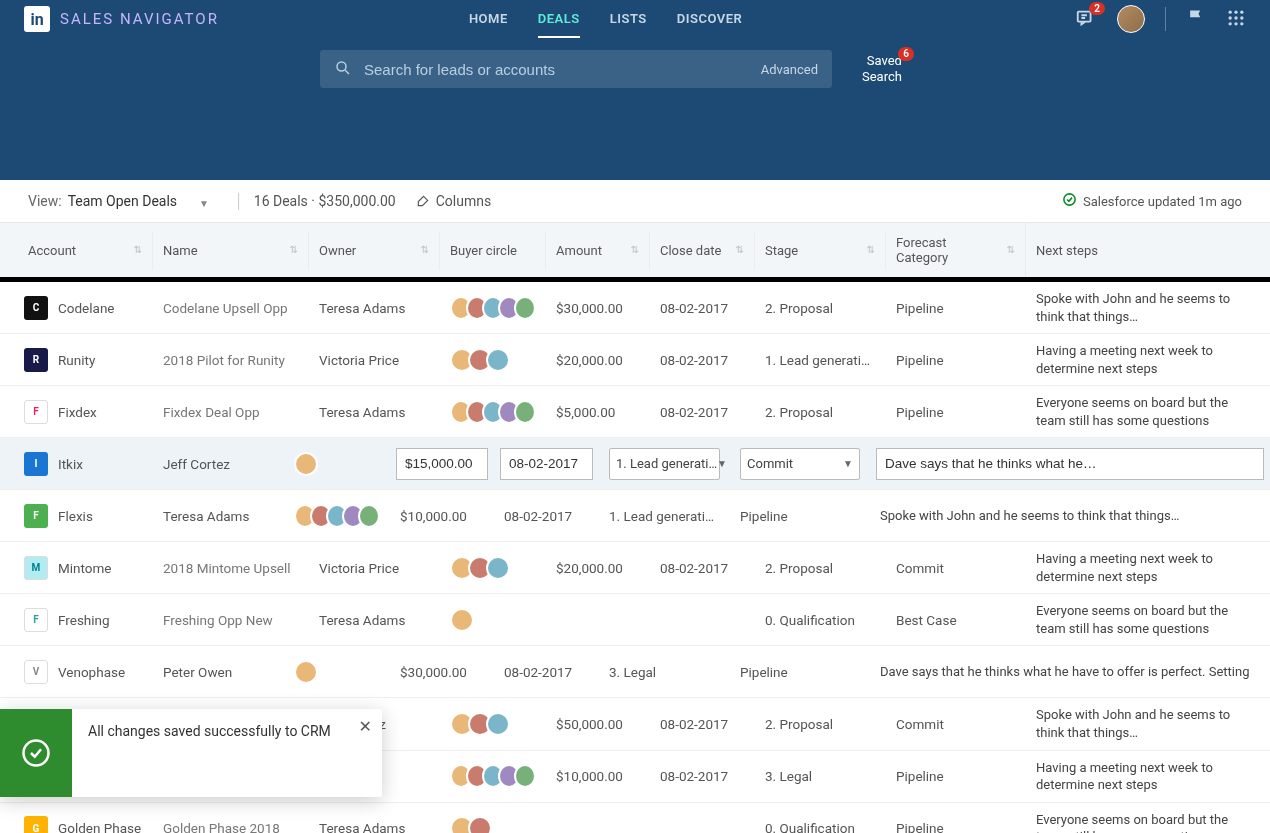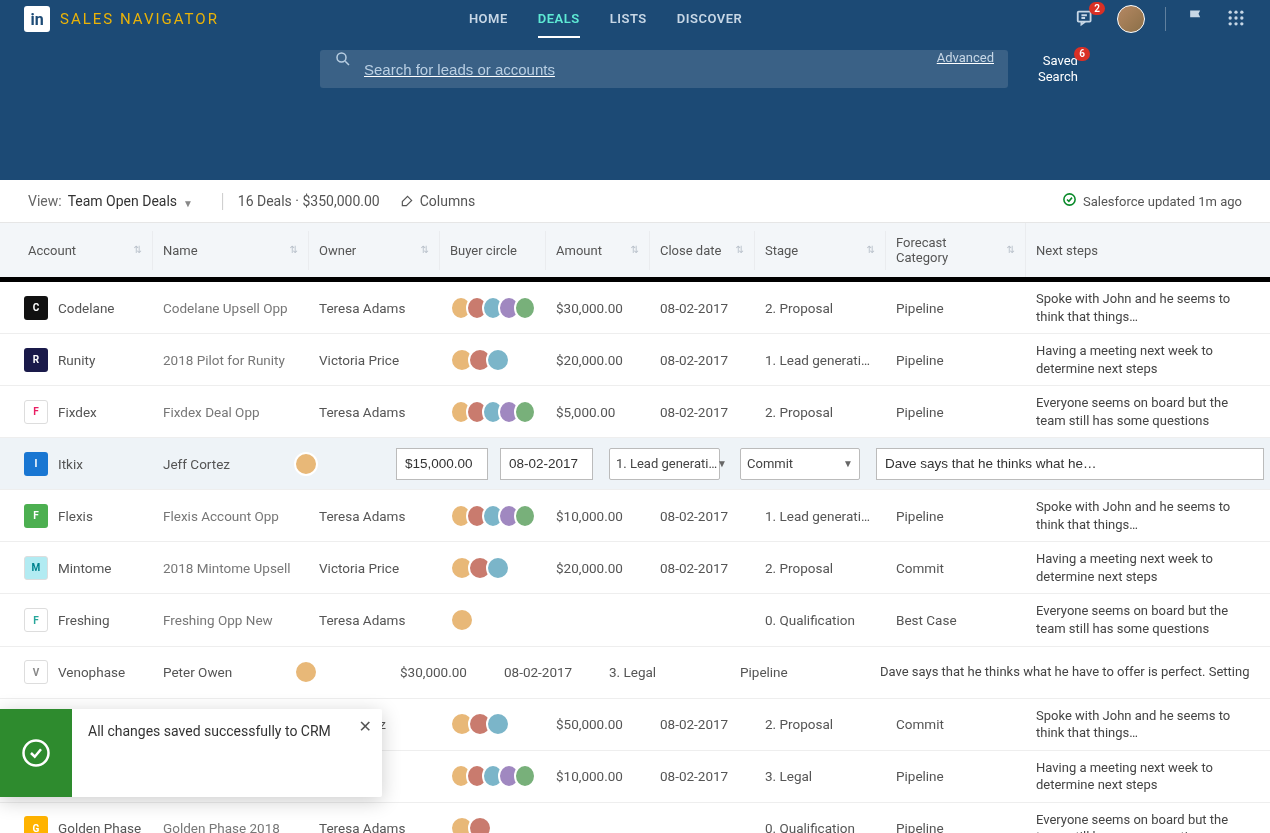--- a/index.html
+++ b/index.html
@@ -1,42 +1,42 @@
 <!DOCTYPE html>
 <html><head>
 <meta charset="utf-8">
 <style>
 * { box-sizing: border-box; margin: 0; padding: 0; }
 body { font-family: -apple-system, BlinkMacSystemFont, "Segoe UI", Roboto, Helvetica, Arial, sans-serif; font-size: 14px; color: #333; background: #fff; width: 1270px; }
 .header { background: #1c4a75; color: #fff; }
 .topbar { display: flex; align-items: center; padding: 0 24px; height: 38px; }
 .logo-wrap { display: flex; align-items: center; gap: 10px; margin-right: 60px; }
 .logo-icon { width: 26px; height: 26px; background: #fff; border-radius: 3px; display: inline-flex; align-items: center; justify-content: center; color: #1c4a75; font-weight: 700; font-size: 16px; }
-.logo-text { font-size: 15px; letter-spacing: 2px; font-weight: 400; color: #eab308; }
+.logo-text { font-size: 15px; letter-spacing: 2px; font-weight: 400; color: #c4b5fd; }
 .nav { display: flex; gap: 30px; margin-left: 190px; }
 .nav-item { color: #c7d7e6; font-size: 13px; font-weight: 600; letter-spacing: 0.5px; padding: 10px 0; cursor: pointer; }
 .nav-item.active { color: #5eead4; border-bottom: 2px solid #fff; }
 .topbar-right { margin-left: auto; display: flex; align-items: center; gap: 20px; }
 .icon-btn { position: relative; cursor: pointer; color: #c7d7e6; }
 .badge { position: absolute; top: -5px; right: -8px; background: #d93025; color: #fff; font-size: 10px; border-radius: 9px; padding: 1px 5px; font-weight: 600; }
 .avatar-tiny { width: 28px; height: 28px; border-radius: 50%; background: linear-gradient(135deg,#b58863,#8b6f47); border: 1px solid #fff; }
 .divider-v { width: 1px; height: 24px; background: rgba(255,255,255,.3); }
 .searchbar-row { display: flex; align-items: center; padding: 12px 0 12px 320px; gap: 30px; }
-.searchbox { display: flex; background: #3a6186; border-radius: 3px; width: 688px; height: 38px; padding: 0 14px; text-decoration: underline; }
+.searchbox { display: flex; align-items: center; background: #3a6186; border-radius: 3px; width: 512px; height: 38px; padding: 0 14px; }
 .search-icon { color: #b9cfe3; margin-right: 12px; }
 .search-input { flex: 1; background: transparent; border: none; color: #fff; font-size: 15px; outline: none; }
 .search-input::placeholder { color: #b9cfe3; }
 .search-adv { color: #c7d7e6; font-size: 13px; cursor: pointer; margin-left: 12px; }
 .saved-search { position: relative; color: #fff; font-size: 13px; line-height: 1.2; text-align: right; cursor: pointer; }
 .saved-search .badge { top: -6px; right: -12px; }
 .blue-space { height: 80px; }
 
 .toolbar { display: flex; align-items: center; padding: 12px 28px; border-bottom: 1px solid #e6e6e6; font-size: 14px; color: #444; }
 .toolbar .view-label { color: #666; margin-right: 6px; }
-.view-select { display: inline-flex; align-items: flex-end; gap: 6px; cursor: pointer; color: #333; margin-right: 16px; }
+.view-select { display: inline-flex; align-items: flex-end; gap: 22px; cursor: pointer; color: #333; margin-right: 16px; }
 .toolbar .sep { color: #ccc; margin: 0 10px; }
 .deal-count { color: #555; }
 .columns-btn { display: inline-flex; align-items: center; gap: 6px; margin-left: 20px; cursor: pointer; color: #555; }
 .sf-status { margin-left: auto; display: inline-flex; align-items: center; gap: 6px; color: #555; font-size: 13px; }
 .sf-check { color: #0a8a2a; }
 
 .table-hdr { display: flex; align-items: center; background: #f3f6f9; border-bottom: 5px solid #000000; font-size: 13px; color: #555; }
 .col { padding: 12px 10px; display: flex; align-items: center; gap: 6px; border-right: 1px solid #eaecef; }
 .col:last-child { border-right: none; }
 .col .sort { color: #b7bfc9; cursor: pointer; font-size: 10px; line-height:1; margin-left:auto;}
@@ -296,21 +296,20 @@
           <span class="tri">▼</span>
         </div>
       </div>
       <div class="cell c-next"><input class="edit-input" value="Dave says that he thinks what he…" style=""></div>
     </div>
     <div class="row">
       <div class="cell c-account">
         <div class="acct-logo" style="background:#4caf50;">F</div>
         <span>Flexis</span>
       </div>
-      <div class="cell c-name name-cell">Flexis Account Opp</div>
       <div class="cell c-owner owner-cell">Teresa Adams</div>
       <div class="cell c-buyer">
         <div class="avatars">
           <div class="av" style="background:#e8b878"></div>
           <div class="av" style="background:#c97b6e"></div>
           <div class="av" style="background:#7bb5c9"></div>
           <div class="av" style="background:#a088c0"></div>
           <div class="av" style="background:#78b07a"></div>
         </div>
       </div>

